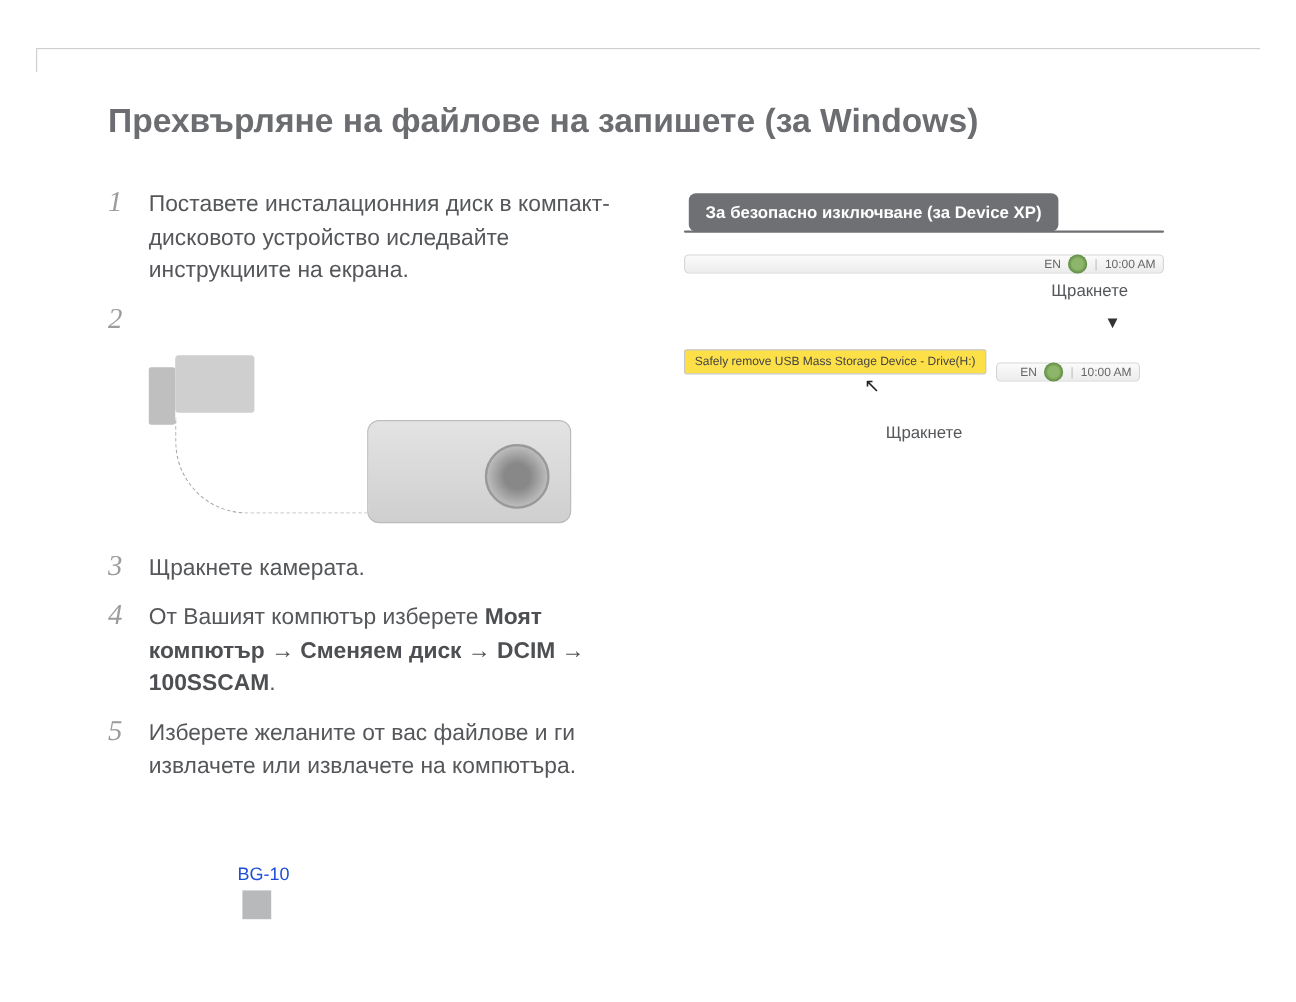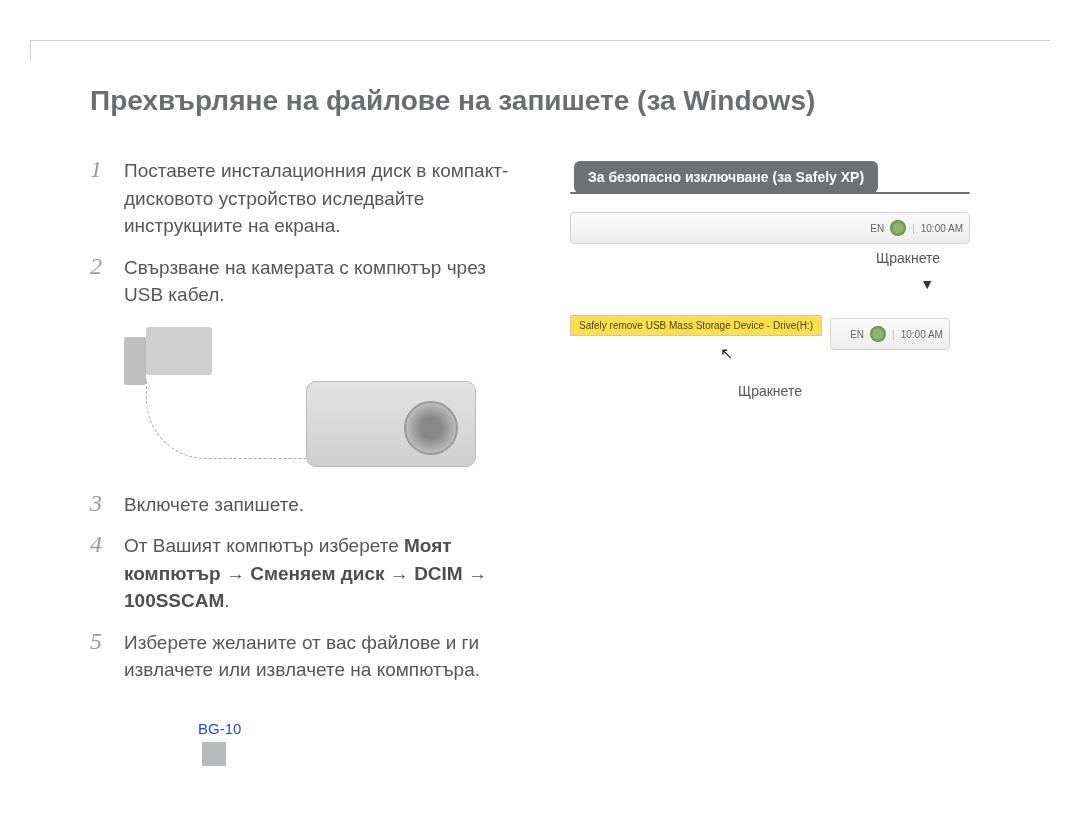--- a/index.html
+++ b/index.html
@@ -112,21 +112,21 @@
     height: 2px;
     background: #6e7073;
     width: 400px;
     margin-top: -1px;
     border-radius: 2px;
   }
   .tray {
     margin-top: 18px;
     border: 1px solid #d5d5d5;
     border-radius: 4px;
-    height: 32px;
+    height: 16px;
     display: flex;
     align-items: center;
     justify-content: flex-end;
     padding-right: 6px;
     gap: 6px;
     background: linear-gradient(#fbfbfb,#ececec);
     font-size: 10px;
     color: #666;
   }
   .tray .lang { font-size: 10px; }
@@ -209,56 +209,55 @@
     <div class="col-left">
       <ol class="steps">
 
         <li class="step">
           <span class="step-num">1</span>
           <span class="step-text">Поставете инсталационния диск в компакт-дисковото устройство иследвайте инструкциите на екрана.</span>
         </li>
 
         <li class="step">
           <span class="step-num">2</span>
-          <span class="step-text">Свързване на камерата с компютър чрез USB кабел.</span>
         </li>
 
         <li>
           <div class="illus">
             <div class="towershape"></div>
             <div class="pcshape"></div>
             <div class="cable"></div>
             <div class="camshape"></div>
             <div class="camlens"></div>
           </div>
         </li>
 
         <li class="step">
           <span class="step-num">3</span>
-          <span class="step-text">Включете запишете.</span>
+          <span class="step-text">Щракнете камерата.</span>
         </li>
 
         <li class="step">
           <span class="step-num">4</span>
           <span class="step-text">
             <span>От Вашият компютър изберете </span>
             <b>Моят компютър → Сменяем диск → DCIM → 100SSCAM</b><span>.</span>
           </span>
         </li>
 
         <li class="step">
           <span class="step-num">5</span>
           <span class="step-text">Изберете желаните от вас файлове и ги извлачете или извлачете на компютъра.</span>
         </li>
 
       </ol>
     </div>
 
     <div class="col-right">
-      <div class="callout">За безопасно изключване (за Safely XP)</div>
+      <div class="callout">За безопасно изключване (за Device XP)</div>
       <div class="callout-underline"></div>
 
       <div class="tray">
         <span class="lang">EN</span>
         <span class="ico"></span>
         <span class="divider">|</span>
         <span>10:00 AM</span>
       </div>
       <div class="tray-caption">Щракнете</div>
 

